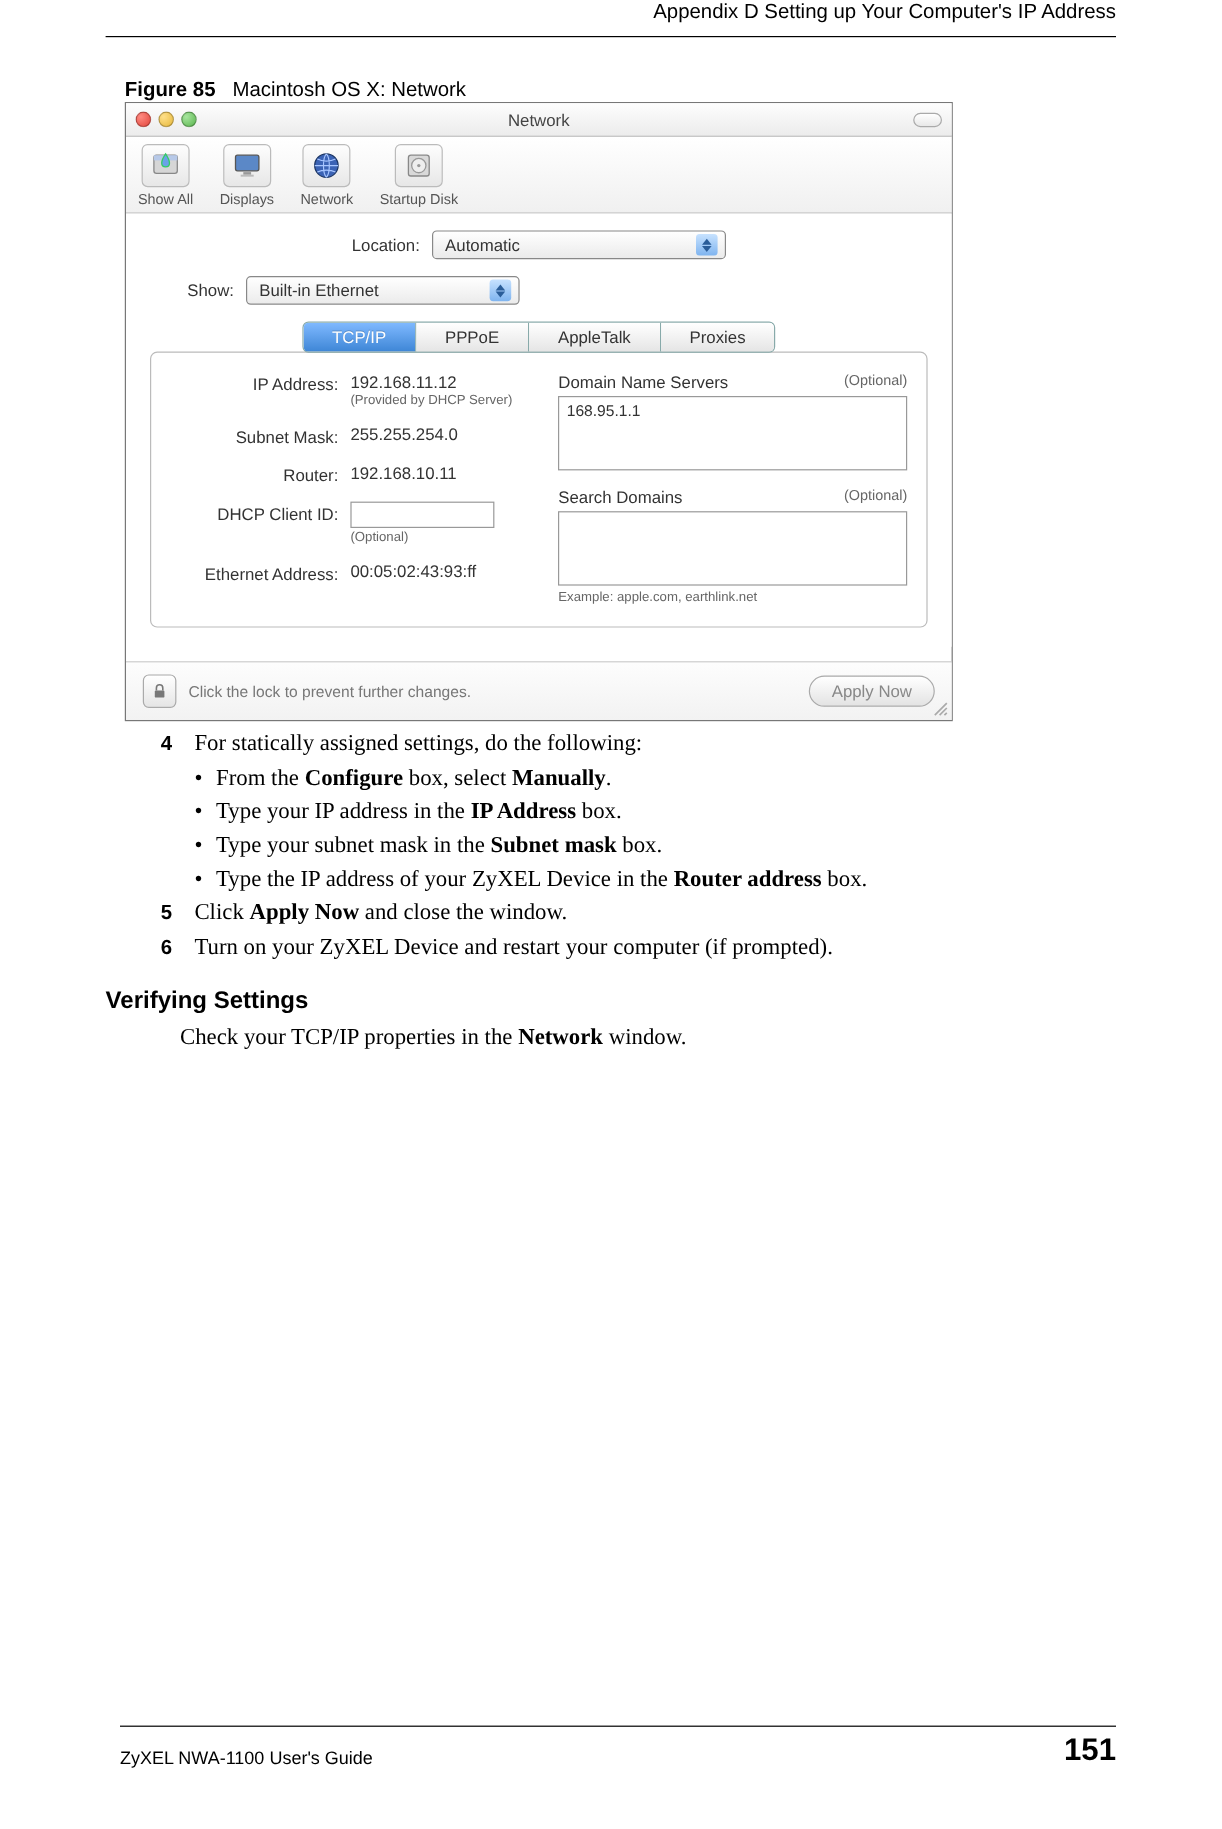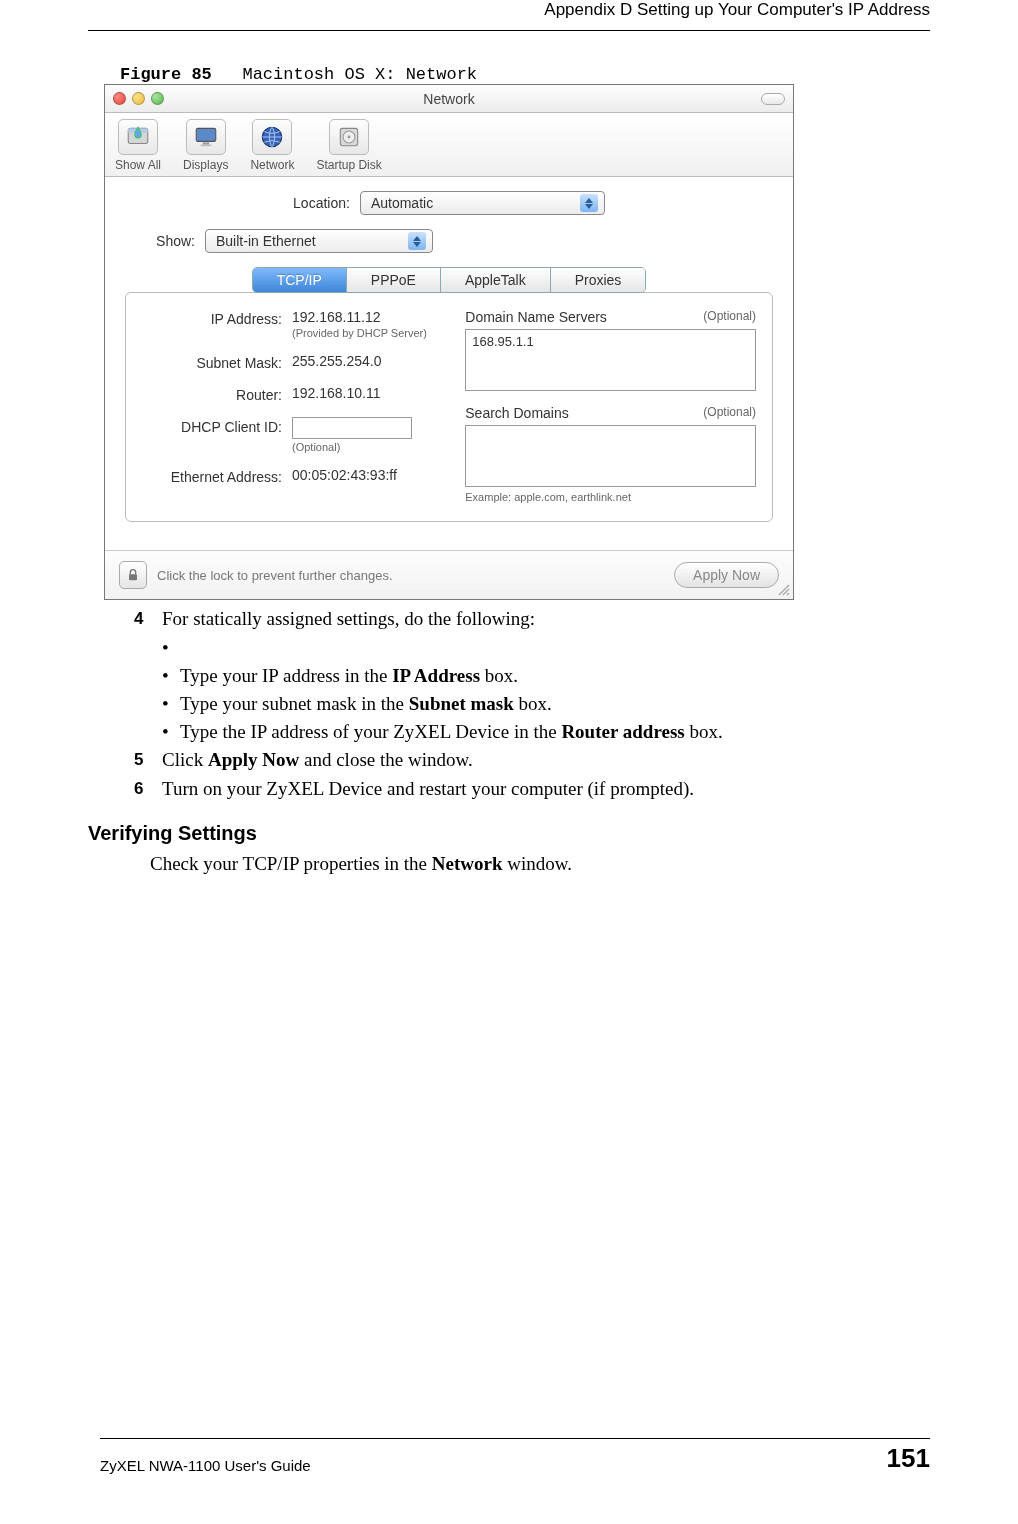--- a/index.html
+++ b/index.html
@@ -20,24 +20,24 @@
     width: 100%;
   }
   .header-text {
     text-align: right;
     font-family: Arial, Helvetica, sans-serif;
     font-size: 17px;
     margin-top: -28px;
     margin-bottom: 10px;
   }
   .figure-caption {
-    font-family: Liberation Mono, monospace;
+    font-family: Liberation Sans, sans-serif;
     font-size: 17px;
     margin-top: 34px;
-    margin-left: 32px;
+    margin-left: 16px;
   }
   .figure-caption b { font-weight: bold; }
 
   
   .mac-window {
     width: 690px;
     margin-left: 16px;
     border: 1px solid #777;
     font-family: "Lucida Grande", Arial, sans-serif;
     font-size: 14px;
@@ -327,20 +327,21 @@
   </div>
 
   <div class="body-copy">
     <div class="num-item">
       <div class="num">4</div>
       <div>For statically assigned settings, do the following:</div>
     </div>
     <div class="bullets">
       <div class="bi">
           <span class="dot">•</span>
+          <span><span>From the </span><b>Configure</b><span> box, select </span><b>Manually</b><span>.</span></span>
         </div>
       <div class="bi">
           <span class="dot">•</span>
           <span><span>Type your IP address in the </span><b>IP Address</b><span> box.</span></span>
         </div>
       <div class="bi">
           <span class="dot">•</span>
           <span><span>Type your subnet mask in the </span><b>Subnet mask</b><span> box.</span></span>
         </div>
       <div class="bi">

